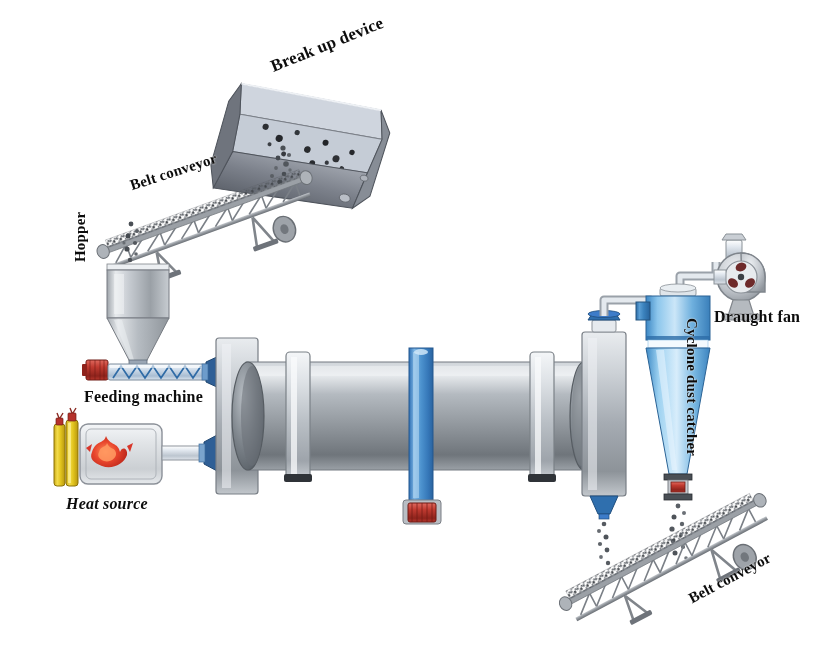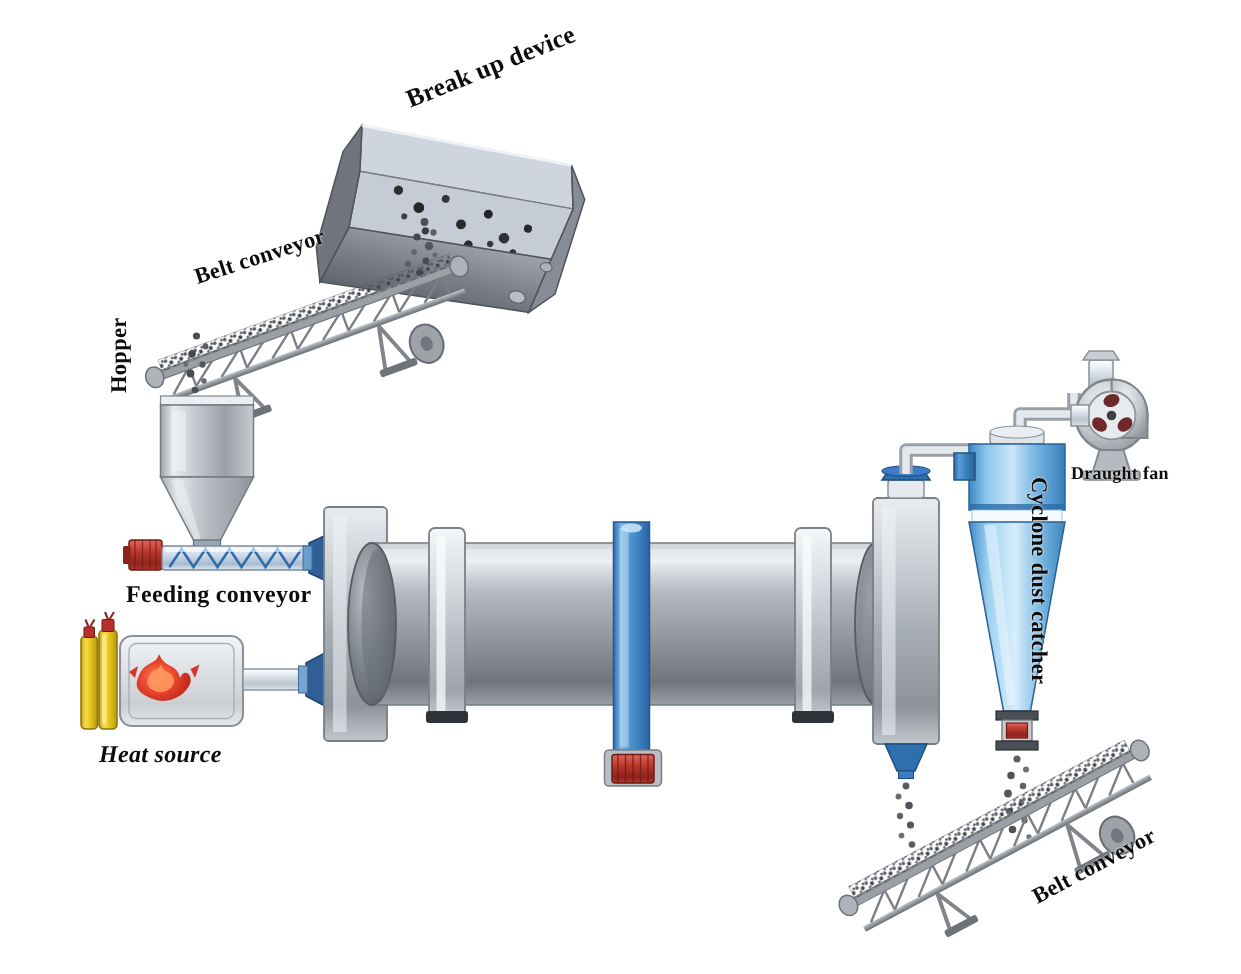--- a/index.html
+++ b/index.html
@@ -496,18 +496,18 @@
     </g>
   </g>
 
 </svg>
 </div>
 
 <div id="labels">
   <div class="lbl" style="left: 268px; top: 58px; font-size: 17px; color: rgb(12, 12, 12); transform-origin: left top; transform: rotate(-22deg);">Break up device</div>
   <div class="lbl" style="left: 128px; top: 178px; font-size: 15px; color: rgb(12, 12, 12); transform-origin: left top; transform: rotate(-18deg);">Belt conveyor</div>
   <div class="lbl" style="left: 72px; top: 262px; font-size: 15px; color: rgb(12, 12, 12); transform-origin: left top; transform: rotate(-90deg);">Hopper</div>
-  <div class="lbl" style="left: 84px; top: 388px; font-size: 16px; color: rgb(12, 12, 12); transform-origin: left top; transform: rotate(0deg);">Feeding conveyor</div>
+  <div class="lbl" style="left: 84px; top: 388px; font-size: 16px; color: rgb(12, 12, 12); transform-origin: left top; transform: rotate(0deg);">Feeding machine</div>
   <div class="lbl" style="left: 66px; top: 495px; font-size: 16px; color: rgb(12, 12, 12); transform-origin: left top; transform: rotate(0deg); font-style: italic;">Heat source</div>
-  <div class="lbl" style="left: 714px; top: 308px; font-size: 12px; color: rgb(12, 12, 12); transform-origin: left top; transform: rotate(0deg); text-align: right;">Draught fan</div>
+  <div class="lbl" style="left: 714px; top: 308px; font-size: 16px; color: rgb(12, 12, 12); transform-origin: left top; transform: rotate(0deg); text-align: right;">Draught fan</div>
   <div class="lbl" style="left: 700px; top: 318px; font-size: 15px; color: rgb(12, 12, 12); transform-origin: left top; transform: rotate(90deg);">Cyclone dust catcher</div>
   <div class="lbl" style="left: 686px; top: 592px; font-size: 15px; color: rgb(12, 12, 12); transform-origin: left top; transform: rotate(-28deg);">Belt conveyor</div>
 </div>
 
 </body></html>

